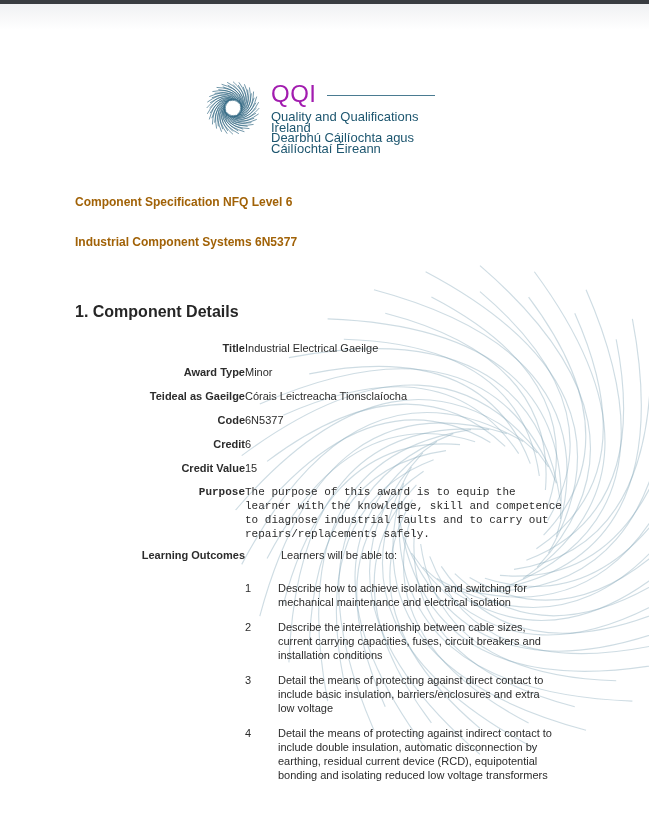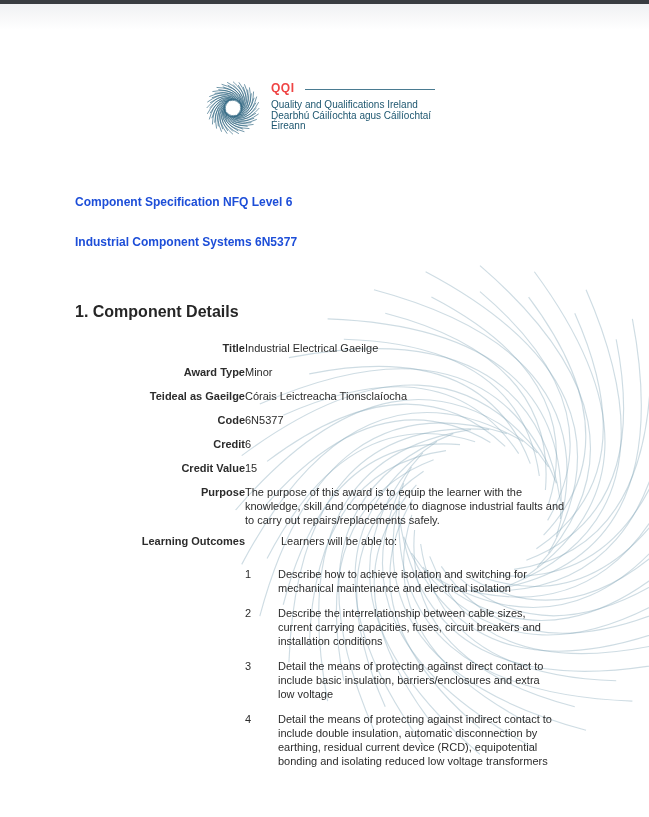--- a/index.html
+++ b/index.html
@@ -13,35 +13,35 @@
     background:linear-gradient(#f0f1f3,#ffffff); }
 
   .watermark { position:absolute; left:220px; top:250px; width:520px; height:520px; }
   .watermark path { stroke:#7fa3b5; stroke-width:0.22; fill:none; opacity:0.38; }
 
   .logo { position:absolute; left:204px; top:80px; display:flex; align-items:flex-start; }
   .logo-swirl { width:58px; height:56px; }
   .logo-swirl path { stroke:#265f7b; stroke-width:1.05; fill:none; }
   .logo-text { margin-left:9px; width:164px; padding-top:2px; }
   .logo-top { display:flex; align-items:center; }
-  .acronym { font-weight:bold; font-size:12px; letter-spacing:0.5px; color:#ef4444; line-height:1; }
+  .acronym { font-weight:normal; font-size:24px; letter-spacing:0.5px; color:#a21caf; line-height:1; }
   .rule { flex:1; height:1px; background:#4a7b91; margin-left:10px; margin-top:3px; }
-  .tagline { font-size:10px; color:#1d566f; line-height:10.5px; }
+  .tagline { font-size:13px; color:#1d566f; line-height:10.5px; }
   .tagline.first { margin-top:6px; }
 
-  .doc-title { position:absolute; left:75px; font-size:12px; font-weight:bold; color:#1d4ed8; margin:0; }
+  .doc-title { position:absolute; left:75px; font-size:12px; font-weight:bold; color:#a16207; margin:0; }
   .t1 { top:195px; }
   .t2 { top:235px; }
   .section-heading { position:absolute; left:75px; top:303px; font-size:16px; font-weight:bold; color:#262626; margin:0;text-align:right; }
 
   .details { position:absolute; left:90px; top:341px; width:525px; font-size:11px; line-height:14px; }
   .trow { display:flex; margin-bottom:10px; }
   .tlabel { width:155px; font-weight:bold; flex-shrink:0;text-align:right; }
   .tvalue { width:322px; }
-  .row-purpose { margin-bottom:7px; }
+  .row-purpose { margin-bottom:7px;font-family:Liberation Mono, monospace; }
 
   .lo-intro { margin-left:36px; margin-bottom:19px; }
   .lo-item { display:flex; margin-bottom:11px; }
   .lo-num { width:33px; flex-shrink:0; }
   .lo-text { width:278px; }
 </style>
 </head>
 <body>
 
 <div class="page">

